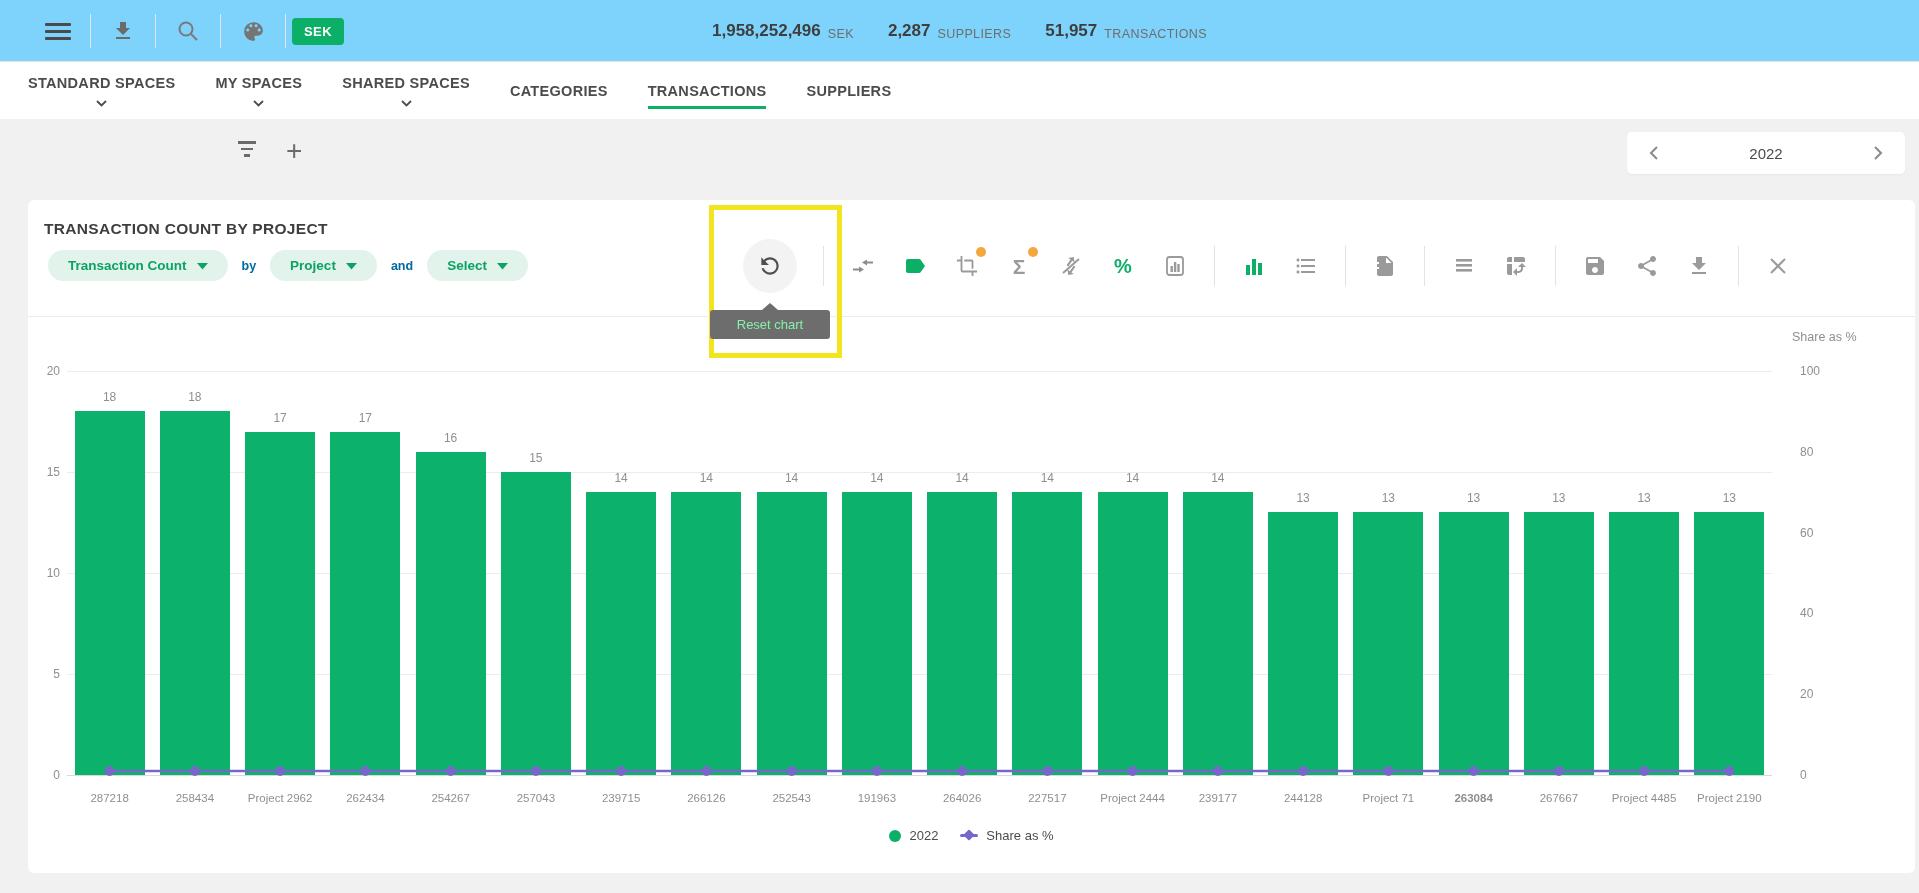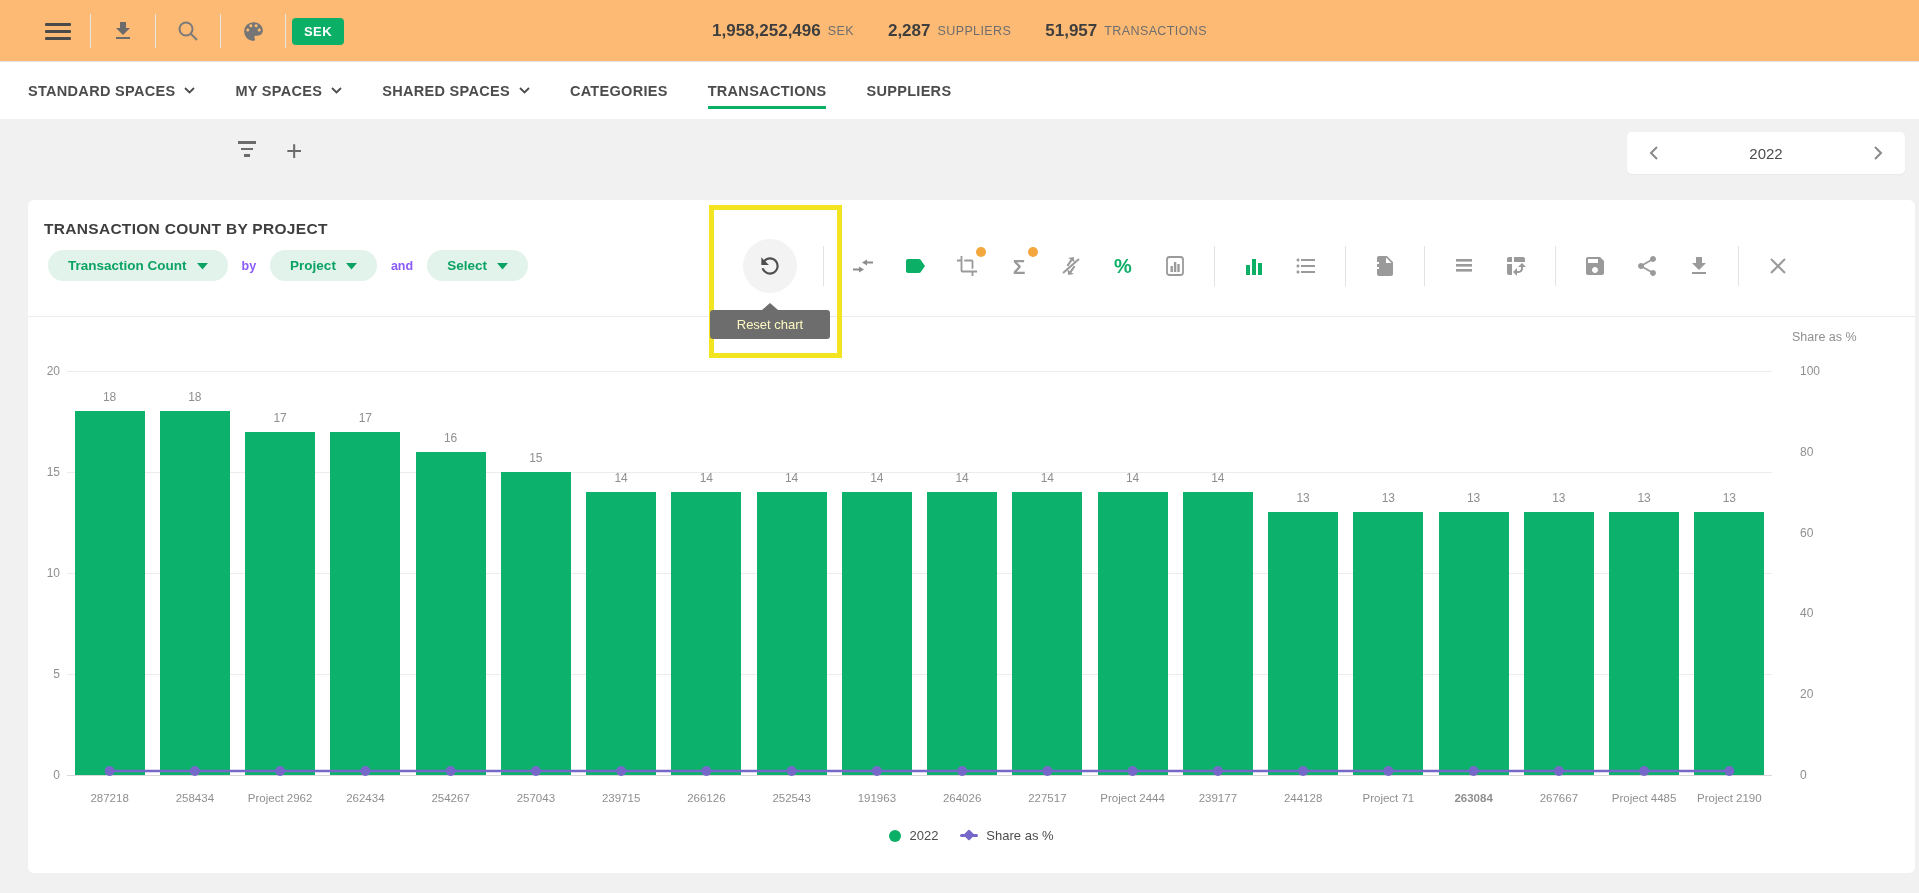--- a/index.html
+++ b/index.html
@@ -1,47 +1,47 @@
 <!DOCTYPE html>
 <html><head>
 <meta charset="utf-8">
 <style>
   * { margin:0; padding:0; box-sizing:border-box; }
   html,body { width:1919px; height:893px; overflow:hidden;
     font-family:"Liberation Sans", sans-serif; background:#f1f1f1; }
   button { background:none; border:none; cursor:pointer; font-family:inherit; }
 
   
-  .topbar { position:relative; height:62px; background:#fdba74; border-bottom:1px solid #e2e2e2; }
+  .topbar { position:relative; height:62px; background:#7dd3fc; border-bottom:1px solid #e2e2e2; }
   .topbar-left { position:absolute; left:26px; top:0; height:62px; display:flex; align-items:center; gap:0; }
   .tb-item { width:64px; display:flex; justify-content:center; align-items:center; }
   .vdiv { width:1px; height:34px; background:#e6e6e6; }
   .burger { display:flex; flex-direction:column; gap:4px; }
   .burger span { display:block; width:26px; height:3px; background:#4a4a4a; border-radius:1px; }
   .sek-badge { background:#0CAF66; color:#fff; font-weight:bold; font-size:13px;
     padding:6px 12px; border-radius:4px; letter-spacing:.5px; }
   .stats { position:absolute; left:50%; top:0; transform:translateX(-50%); height:62px;
     display:flex; align-items:center; gap:34px; white-space:nowrap; }
-  .stat { display:flex; align-items:center; gap:7px; }
+  .stat { display:flex; align-items:flex-end; gap:7px; }
   .stat .v { font-size:17px; font-weight:bold; color:#3e3e3e; }
   .stat .l { font-size:12.5px; color:#6e6e6e; letter-spacing:.4px; }
   .logo { position:absolute; right:20px; top:9px; display:flex; align-items:center; gap:10px; }
   .donut { width:44px; height:44px; border-radius:50%; position:relative;
     background:conic-gradient(#3db54a 0 35deg,#00a651 35deg 65deg,#27aae1 65deg 120deg,
       #1c75bc 120deg 165deg,#00aeef 165deg 195deg,#92278f 195deg 225deg,#ec008c 225deg 255deg,
       #ed1c24 255deg 285deg,#f26522 285deg 310deg,#f7941d 310deg 332deg,#ffde17 332deg 360deg); }
   .donut::after { content:''; position:absolute; left:11px; top:11px; width:22px; height:22px;
     background:#fff; border-radius:50%; }
   .logo-name { font-size:22px; font-weight:bold; color:#222; line-height:1; }
   .logo-tag { font-size:8px; color:#555; letter-spacing:1.6px; margin-top:3px; }
 
   
   .navrow { height:57px; background:#fff; display:flex; align-items:center; padding-left:28px; gap:40px; }
   .tab { display:flex; align-items:center; gap:9px; font-size:14.5px; font-weight:bold;
-    color:#4c4c4c; letter-spacing:.3px; position:relative; padding:6px 0; }
+    color:#4c4c4c; letter-spacing:.3px; position:relative; padding:6px 0;flex-direction:column; }
   .tab.active::after { content:''; position:absolute; left:0; right:0; bottom:-4px;
     height:3px; background:#0CAF66; }
   .chev { width:11px; height:7px; }
 
   
   .filterrow { position:relative; height:67px; background:#f1f1f1; }
   .cat-select { position:absolute; left:22px; top:13px; width:190px; height:42px; background:#fff;
     border-radius:5px; display:flex; align-items:center; justify-content:space-between;
     padding:0 16px; font-size:14.5px; color:#4c4c4c; box-shadow:0 1px 2px rgba(0,0,0,.04); }
   .filter-icon { position:absolute; left:236px; top:22px; width:22px; display:flex;
@@ -55,40 +55,40 @@
     padding:0 22px; font-size:15px; color:#4c4c4c; box-shadow:0 1px 2px rgba(0,0,0,.04); }
 
   
   .panel { position:absolute; left:28px; top:200px; width:1887px; height:673px;
     background:#fff; border-radius:6px; }
   .panel-title { position:absolute; left:16px; top:20px; font-size:15.5px; font-weight:bold;
     color:#3e3e3e; letter-spacing:.3px; }
   .pills { position:absolute; left:20px; top:50px; display:flex; align-items:center; gap:14px; }
   .pill { height:31px; border-radius:16px; background:#e1f3ea; color:#0ba263; font-weight:bold;
     font-size:13.5px; display:flex; align-items:center; gap:10px; padding:0 20px; }
-  .conj { font-size:12.5px; font-weight:bold; color:#8b5cf6; }
+  .conj { font-size:12.5px; font-weight:bold; color:#0369a1; }
   .hdr-line { position:absolute; left:0; top:116px; width:100%; height:1px; background:#ececec; }
 
   
   .toolbar { position:absolute; left:715px; top:39px; height:54px; display:flex;
     align-items:center; gap:26px; }
   .tb-btn { position:relative; width:26px; height:26px; display:flex; align-items:center;
     justify-content:center; padding:0; }
   .reset-circle { width:54px; height:54px; border-radius:50%; background:#f3f3f3;
     display:flex; align-items:center; justify-content:center; }
   .tb-div2 { width:1px; height:40px; background:#e3e3e3; }
   .dot-badge::after { content:''; position:absolute; top:-6px; right:-6px; width:10px;
     height:10px; border-radius:50%; background:#F3A73D; }
   .sigma { font-size:21px; font-weight:bold; color:#9a9a9a; line-height:1; }
   .pct { font-size:20px; font-weight:bold; color:#0CAF66; line-height:1; }
 
   .hl-box { position:absolute; left:681px; top:5px; width:133px; height:153px;
     border:5px solid #F2E41E; pointer-events:none; z-index:20; }
   .tooltip { position:absolute; left:682px; top:110px; width:120px; height:29px; background:#6d6d6d;
-    color:#fef9c3; font-size:13px; display:flex; align-items:center; justify-content:center;
+    color:#86efac; font-size:13px; display:flex; align-items:center; justify-content:center;
     border-radius:3px; z-index:21; }
   .tooltip::before { content:''; position:absolute; top:-7px; left:50%; transform:translateX(-50%);
     border-left:8px solid transparent; border-right:8px solid transparent;
     border-bottom:7px solid #6d6d6d; }
 
   
   #chart-area { position:absolute; left:0; top:0; width:1887px; height:673px; }
   .grid { position:absolute; height:1px; background:#ececec; }
   .grid.zero { background:#d9d9d9; }
   .ytick { position:absolute; width:30px; text-align:right; font-size:12px; color:#8f8f8f; }

